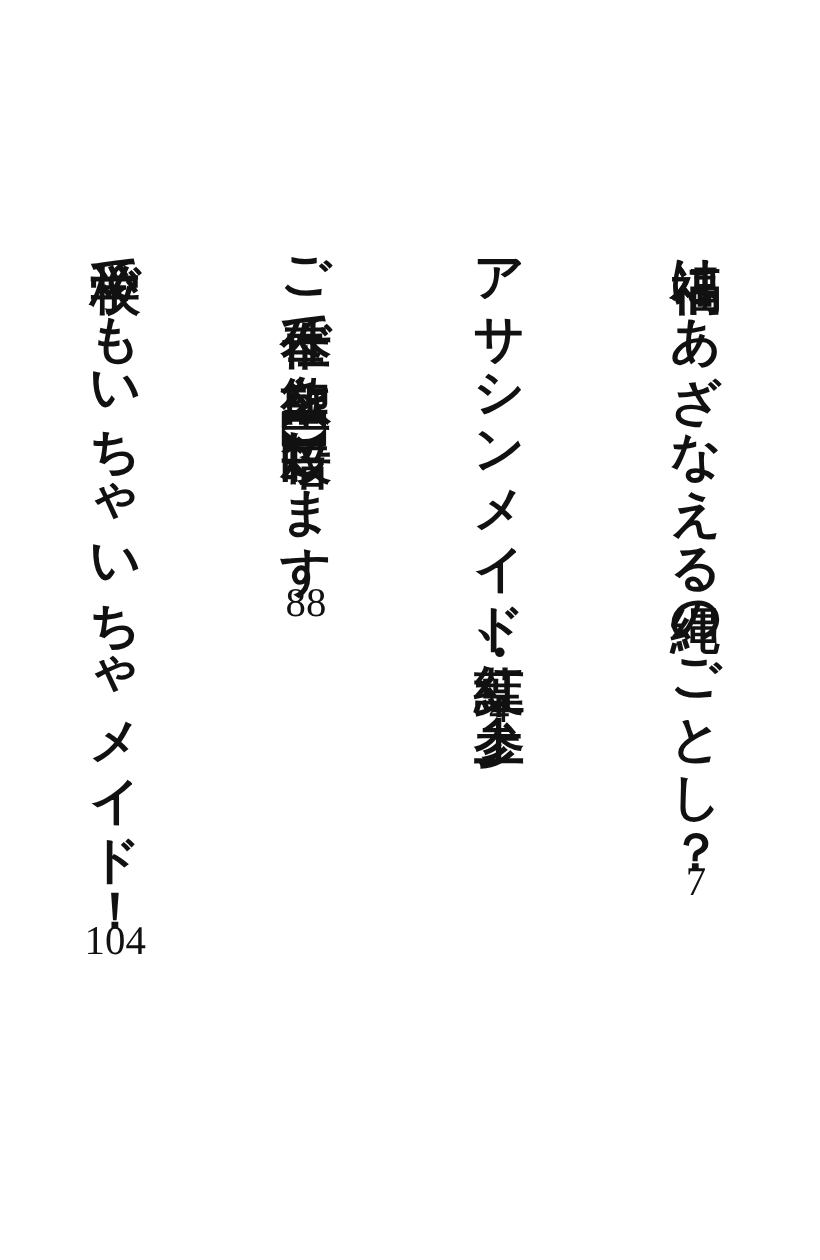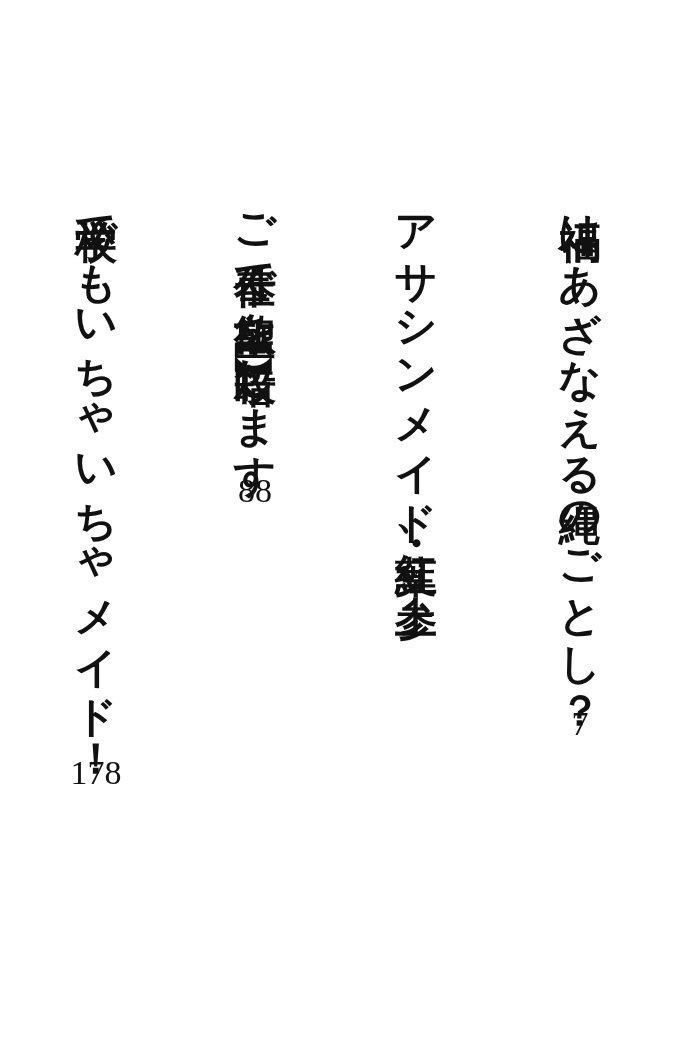--- a/index.html
+++ b/index.html
@@ -33,20 +33,21 @@
     text-orientation: upright;
     font-size: 42px;
     line-height: 1.0;
     letter-spacing: 0;
     font-weight: bold;
     color: #111111;
     white-space: nowrap;
     font-family: "DejaVu Sans", sans-serif;
   }
   .chapter-page {
+    margin-top: 12px;
     font-family: "Liberation Serif", serif;
     font-size: 34px;
     font-weight: normal;
     line-height: 1.0;
     color: #111111;
     text-align: center;
   }
 </style>
 </head>
 <body>
@@ -63,16 +64,16 @@
     <div class="chapter-page">4</div>
   </div>
 
   <div class="toc-entry c2">
     <div class="chapter-title">ご奉仕で欲望を【暗殺】します</div>
     <div class="chapter-page">88</div>
   </div>
 
   <div class="toc-entry c3">
     <div class="chapter-title">学校でもいちゃいちゃメイド！</div>
-    <div class="chapter-page">178</div>
+    <div class="chapter-page">104</div>
   </div>
 
 </div>
 
 </body></html>

